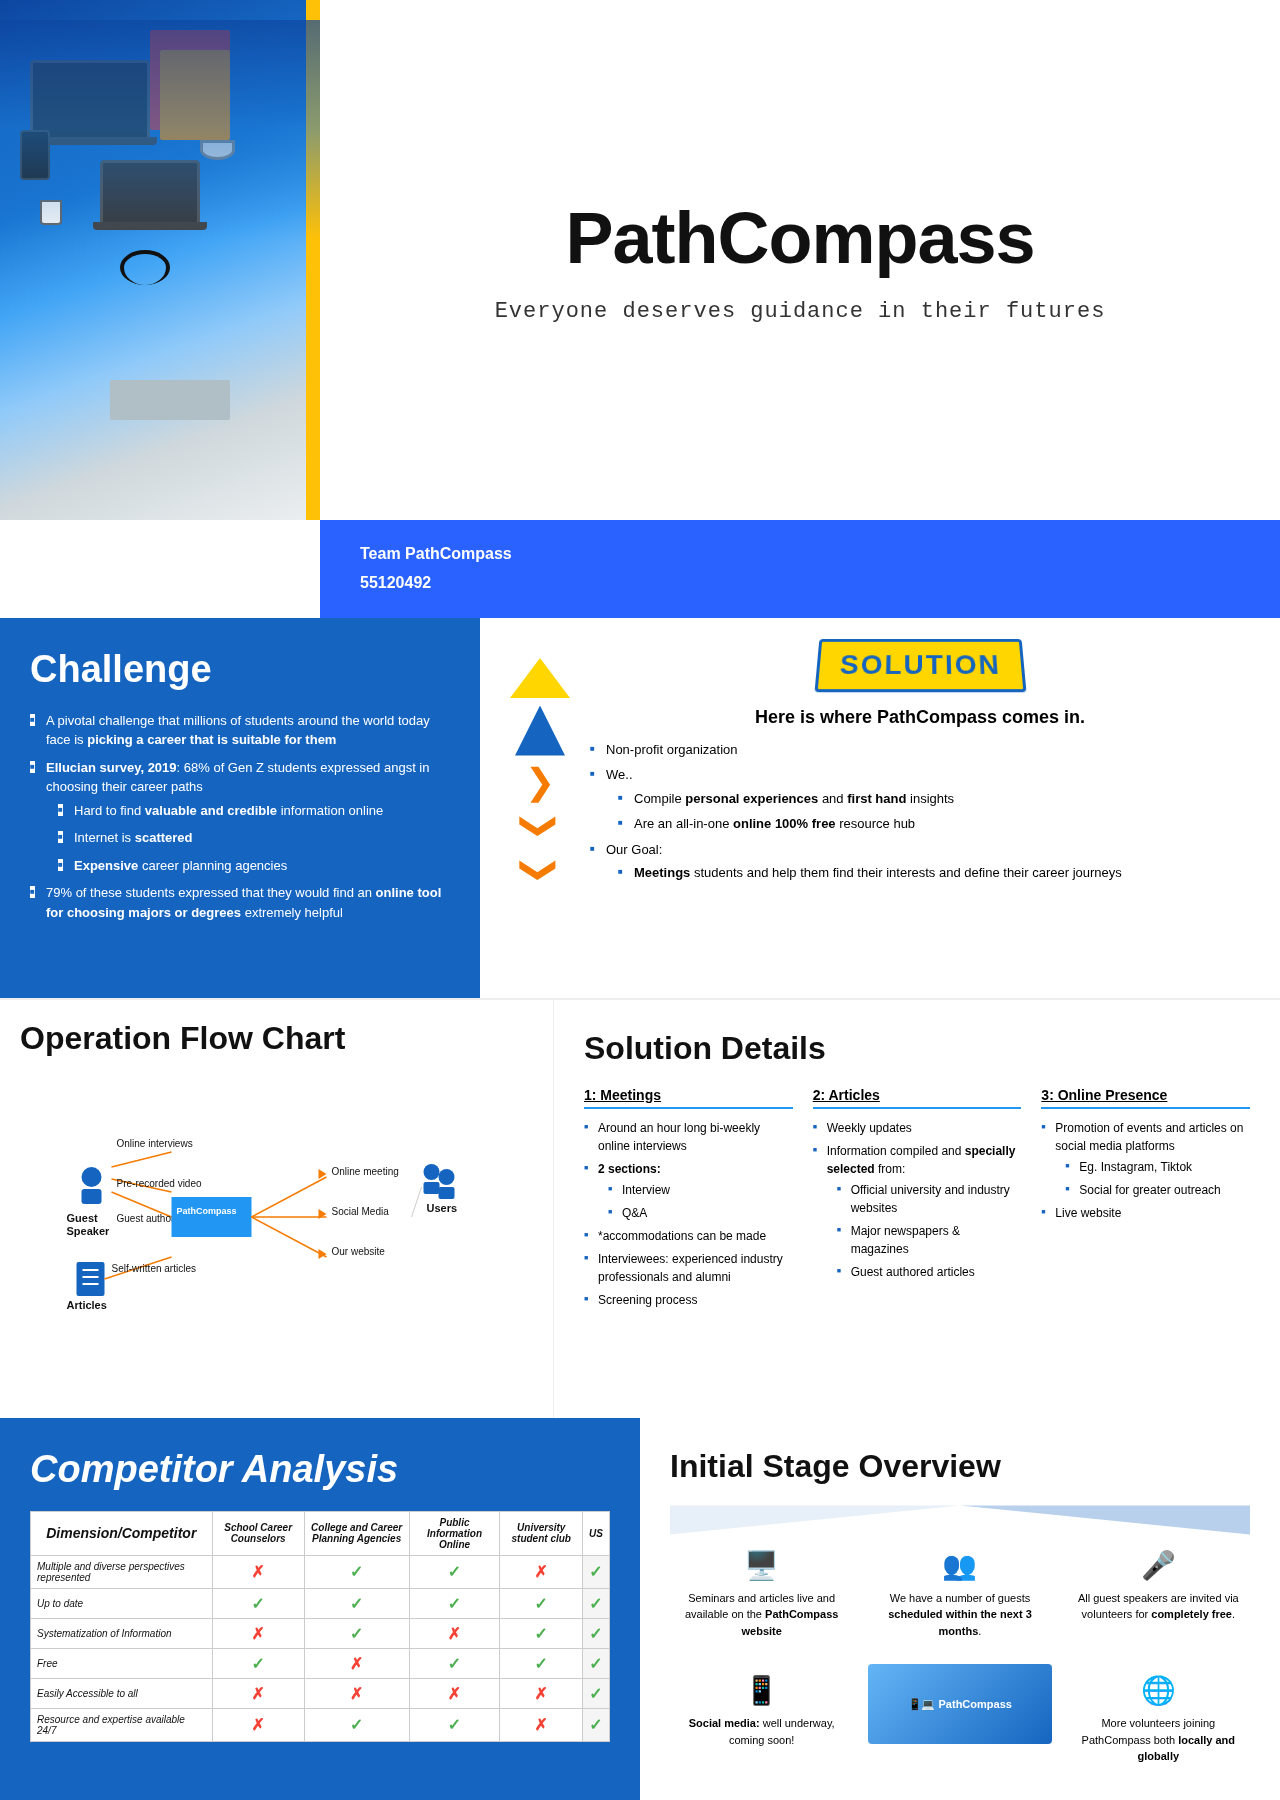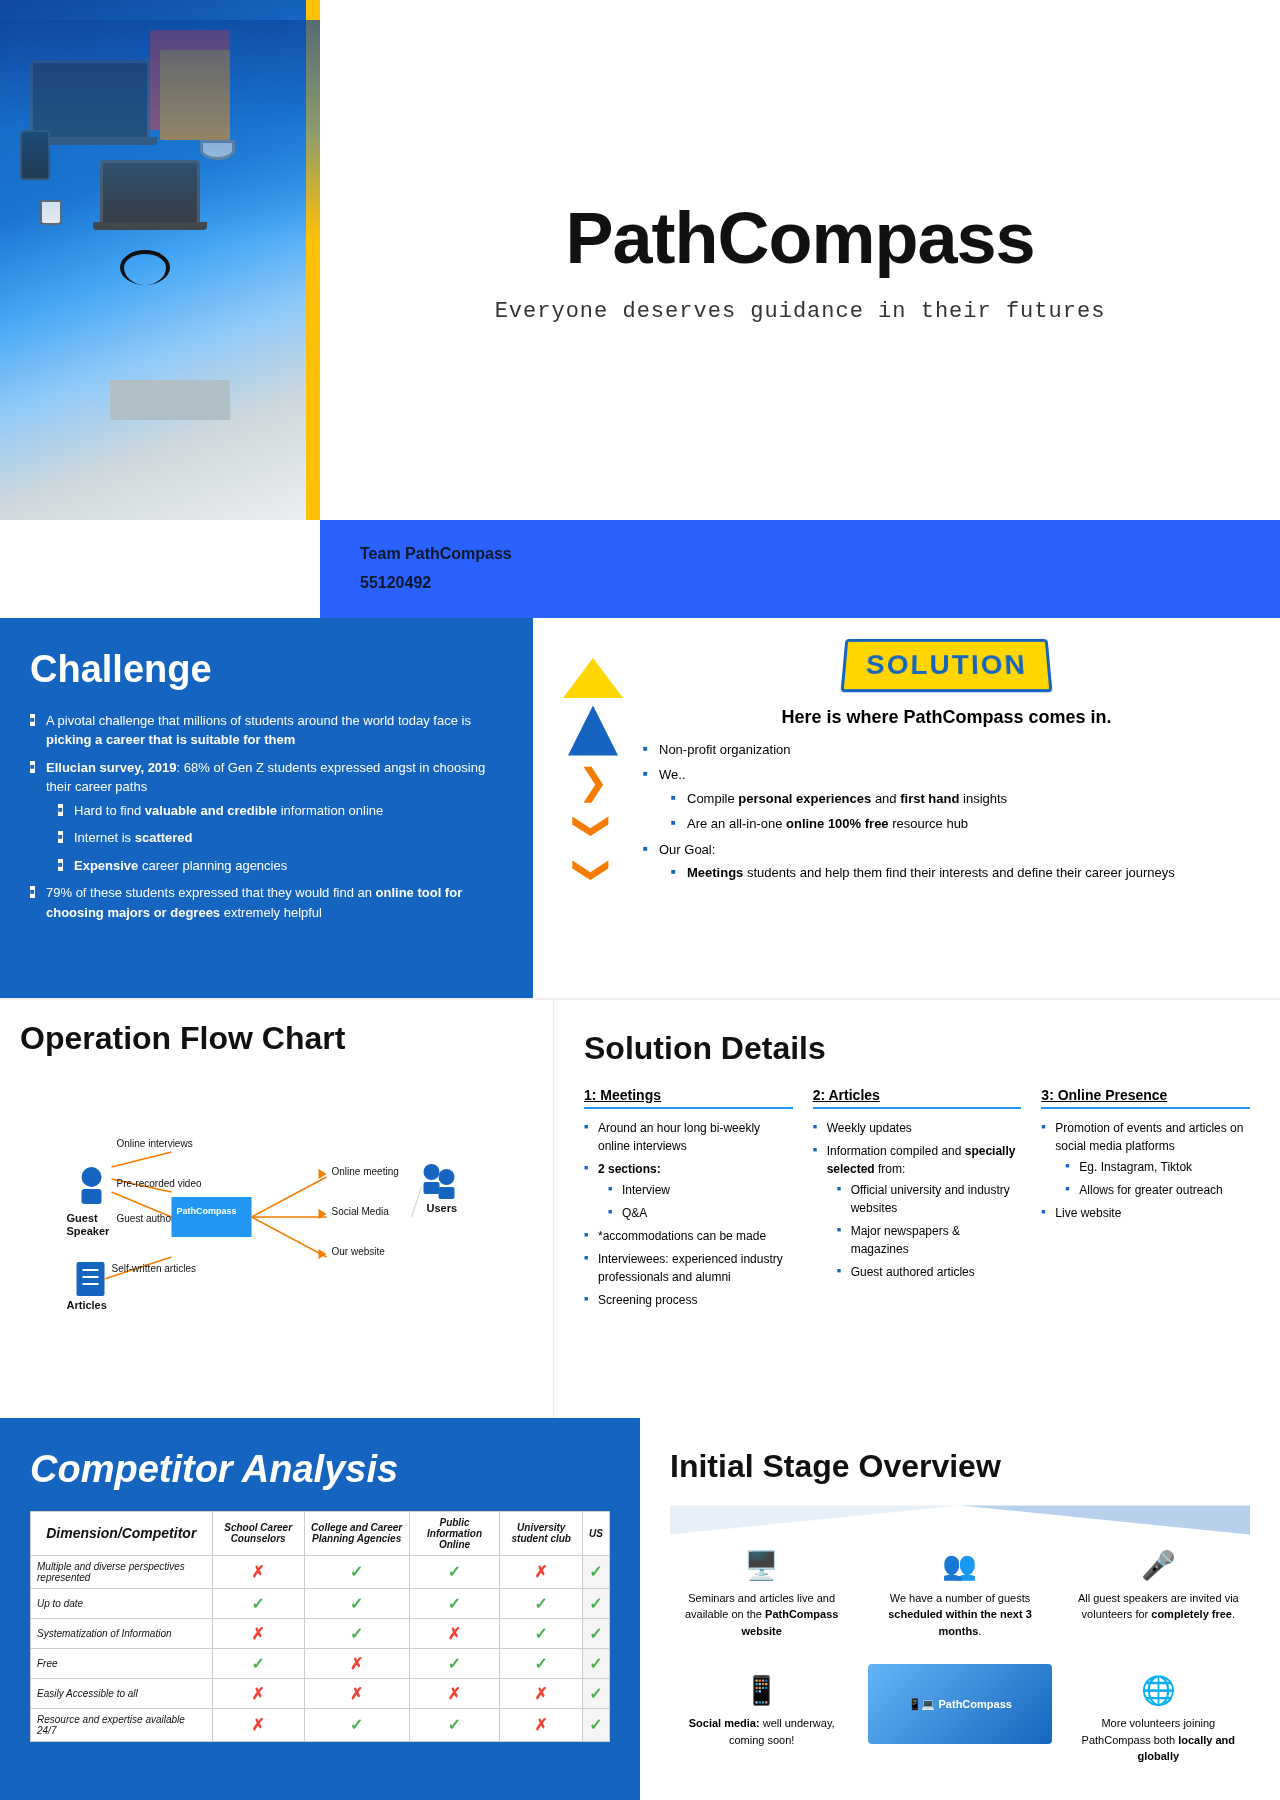--- a/index.html
+++ b/index.html
@@ -27,39 +27,39 @@
       margin-bottom: 20px;
     }
     .hero-subtitle {
       font-size: 22px;
       color: #333;
       font-family: 'Courier New', monospace;
       letter-spacing: 1px;
     }
     .hero-team-bar {
       background: #2962ff;
-      color: #0f172a;
+      color: #ffffff;
       padding: 20px 40px;
       font-weight: bold;
       font-size: 16px;
       width: calc(100% - 320px);
       margin-left: 320px;
     }
     .hero-team-bar p { line-height: 1.8; }
 
     
     .section-challenge-solution {
       display: flex;
       background: #fff;
       min-height: 380px;
     }
     .challenge-panel {
       background: #1565c0;
       color: #fff;
-      width: 533px;
+      width: 480px;
       padding: 30px 30px 30px 30px;
       flex-shrink: 0;
     }
     .challenge-panel h2 {
       font-size: 38px;
       font-weight: 900;
       margin-bottom: 20px;
       color: #fff;
     }
     .challenge-panel ul { list-style: none; padding: 0; }
@@ -503,21 +503,21 @@
           </li>
         </ul>
       </div>
 
       <div class="details-col">
         <h4><u>3: Online Presence</u></h4>
         <ul>
           <li>Promotion of events and articles on social media platforms
             <ul style="margin-top:3px;">
               <li class="sub-li">Eg. Instagram, Tiktok</li>
-              <li class="sub-li">Allows for greater outreach</li>
+              <li class="sub-li">Social for greater outreach</li>
             </ul>
           </li>
           <li>Live website</li>
         </ul>
       </div>
     </div>
   </div>
 </div>
 
 <div class="section-bottom">

